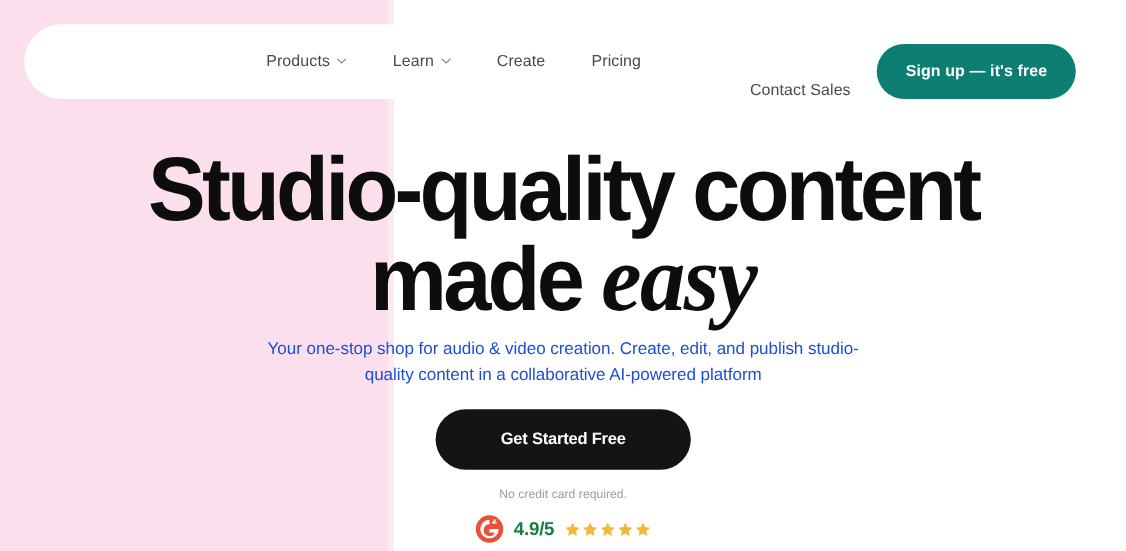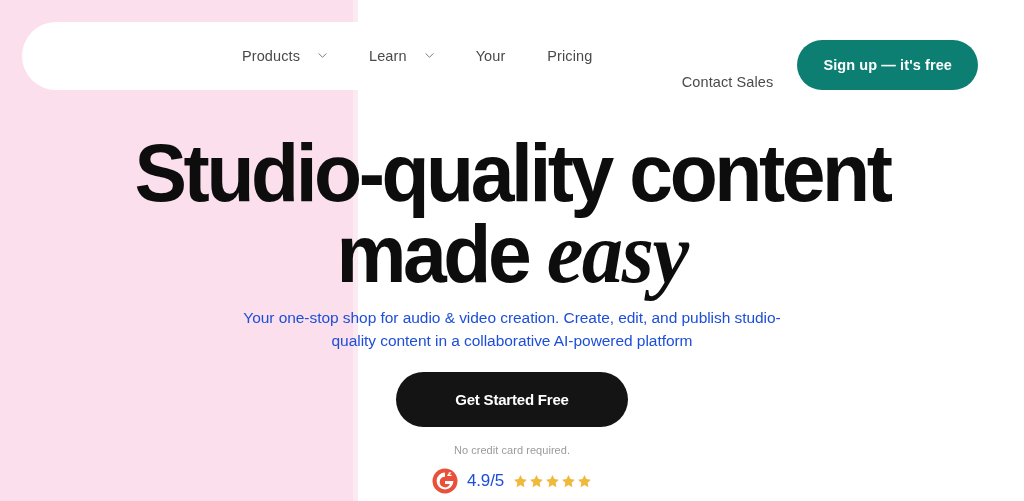--- a/index.html
+++ b/index.html
@@ -67,21 +67,21 @@
     left: 199px;
     top: 0;
     height: 68px;
     display: flex;
     align-items: center;
     gap: 0px;
   }
   .nav-item {
     display: flex;
     align-items: center;
-    gap: 18px;
+    gap: 6px;
     padding: 0 21px;
     font-size: 14.5px;
     color: #4a4a4a;
     letter-spacing: 0.1px;
     cursor: pointer;
     white-space: nowrap;
   }
   .chev {
     display: inline-block;
     width: 9px;
@@ -223,22 +223,22 @@
     align-items: center;
     gap: 9px;
   }
   .g2-badge {
     width: 26px;
     height: 26px;
     flex: none;
   }
   .rating-score {
     font-size: 17px;
-    color: #1d4ed8;
-    font-weight: normal;
+    color: #15803d;
+    font-weight: bold;
     letter-spacing: -0.2px;
   }
   .stars {
     display: flex;
     gap: 1px;
     align-items: center;
   }
   .stars svg { display: block; }
 </style>
 </head>
@@ -263,21 +263,21 @@
     </div>
     <div class="nav-item">
       <span>Learn</span>
       <span class="chev">
         <svg viewBox="0 0 10 10" width="9" height="9">
             <path d="M1,3 L5,7 L9,3" stroke="#7a7a7a" stroke-width="1.1" fill="none" stroke-linecap="round"></path>
           </svg>
       </span>
     </div>
     <div class="nav-item">
-      <span>Your</span>
+      <span>Create</span>
     </div>
     <div class="nav-item">
       <span>Pricing</span>
     </div>
   </nav>
 
   <div class="header-right">
     <div class="contact-sales">Contact Sales</div>
     <button class="btn-signup">Sign up — it's free</button>
   </div>

